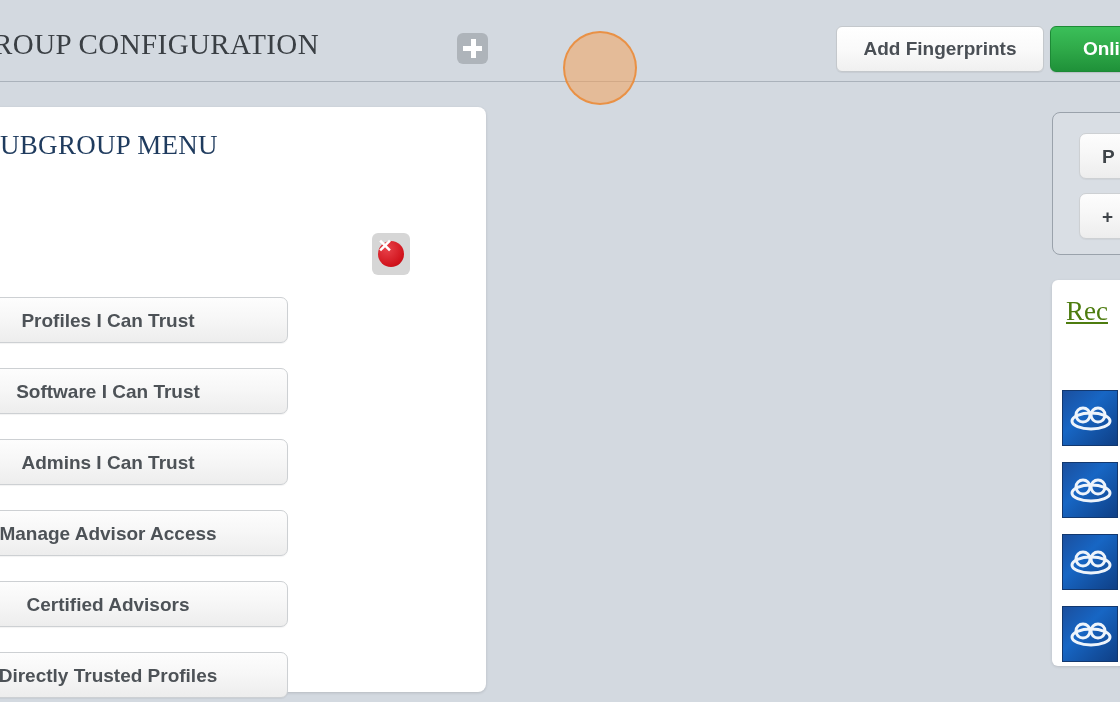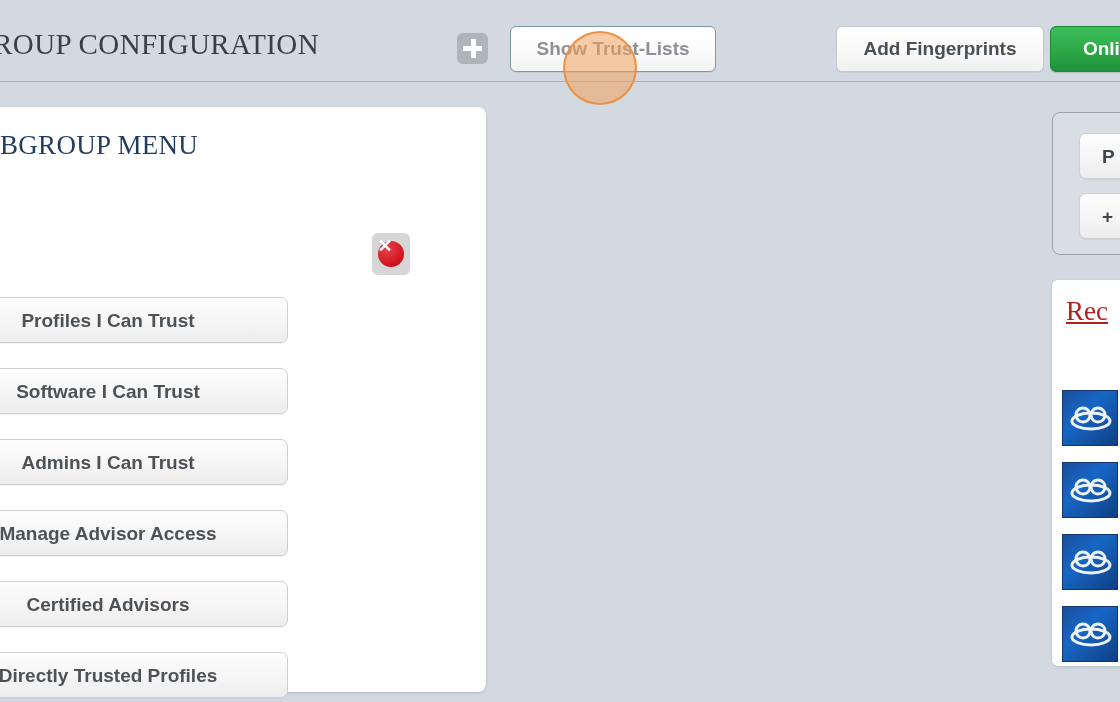--- a/index.html
+++ b/index.html
@@ -225,21 +225,21 @@
     background: #ffffff;
     border-radius: 6px;
     box-shadow: 0 1px 3px rgba(0,0,0,0.12);
   }
 
   #recent-heading {
     position: absolute;
     left: 14px; top: 16px;
     font-family: "Liberation Serif", serif;
     font-size: 27px;
-    color: #b91c1c;
+    color: #4d7c0f;
     text-decoration: underline;
     white-space: nowrap;
     cursor: pointer;
   }
 
   #recent-icon-list {
     position: absolute;
     left: 10px; top: 110px;
   }
   .recent-avatar {
@@ -279,30 +279,29 @@
     <div id="header-title">BGROUP CONFIGURATION</div>
 
     <div id="header-divider"></div>
     <div id="header-divider-2"></div>
 
     <button id="add-subgroup-button">
       <span class="plus-v"></span>
       <span class="plus-h"></span>
     </button>
 
-    <div class="hdr-btn" id="show-trust-lists-button">Show Trust-Lists</div>
 
     <div class="hdr-btn" id="add-fingerprints-button">Add Fingerprints</div>
 
     <div class="hdr-btn" id="online-button">Online</div>
   </div>
 
   <div id="subgroup-menu-panel">
 
-    <div id="subgroup-menu-title">BGROUP MENU</div>
+    <div id="subgroup-menu-title">UBGROUP MENU</div>
 
     <button id="close-menu-button">
       <span class="x-circle"></span>
       <span class="x-mark">✕</span>
     </button>
 
     <div id="menu-items">
       <button class="menu-item-btn">Profiles I Can Trust</button>
       <button class="menu-item-btn">Software I Can Trust</button>
       <button class="menu-item-btn">Admins I Can Trust</button>

